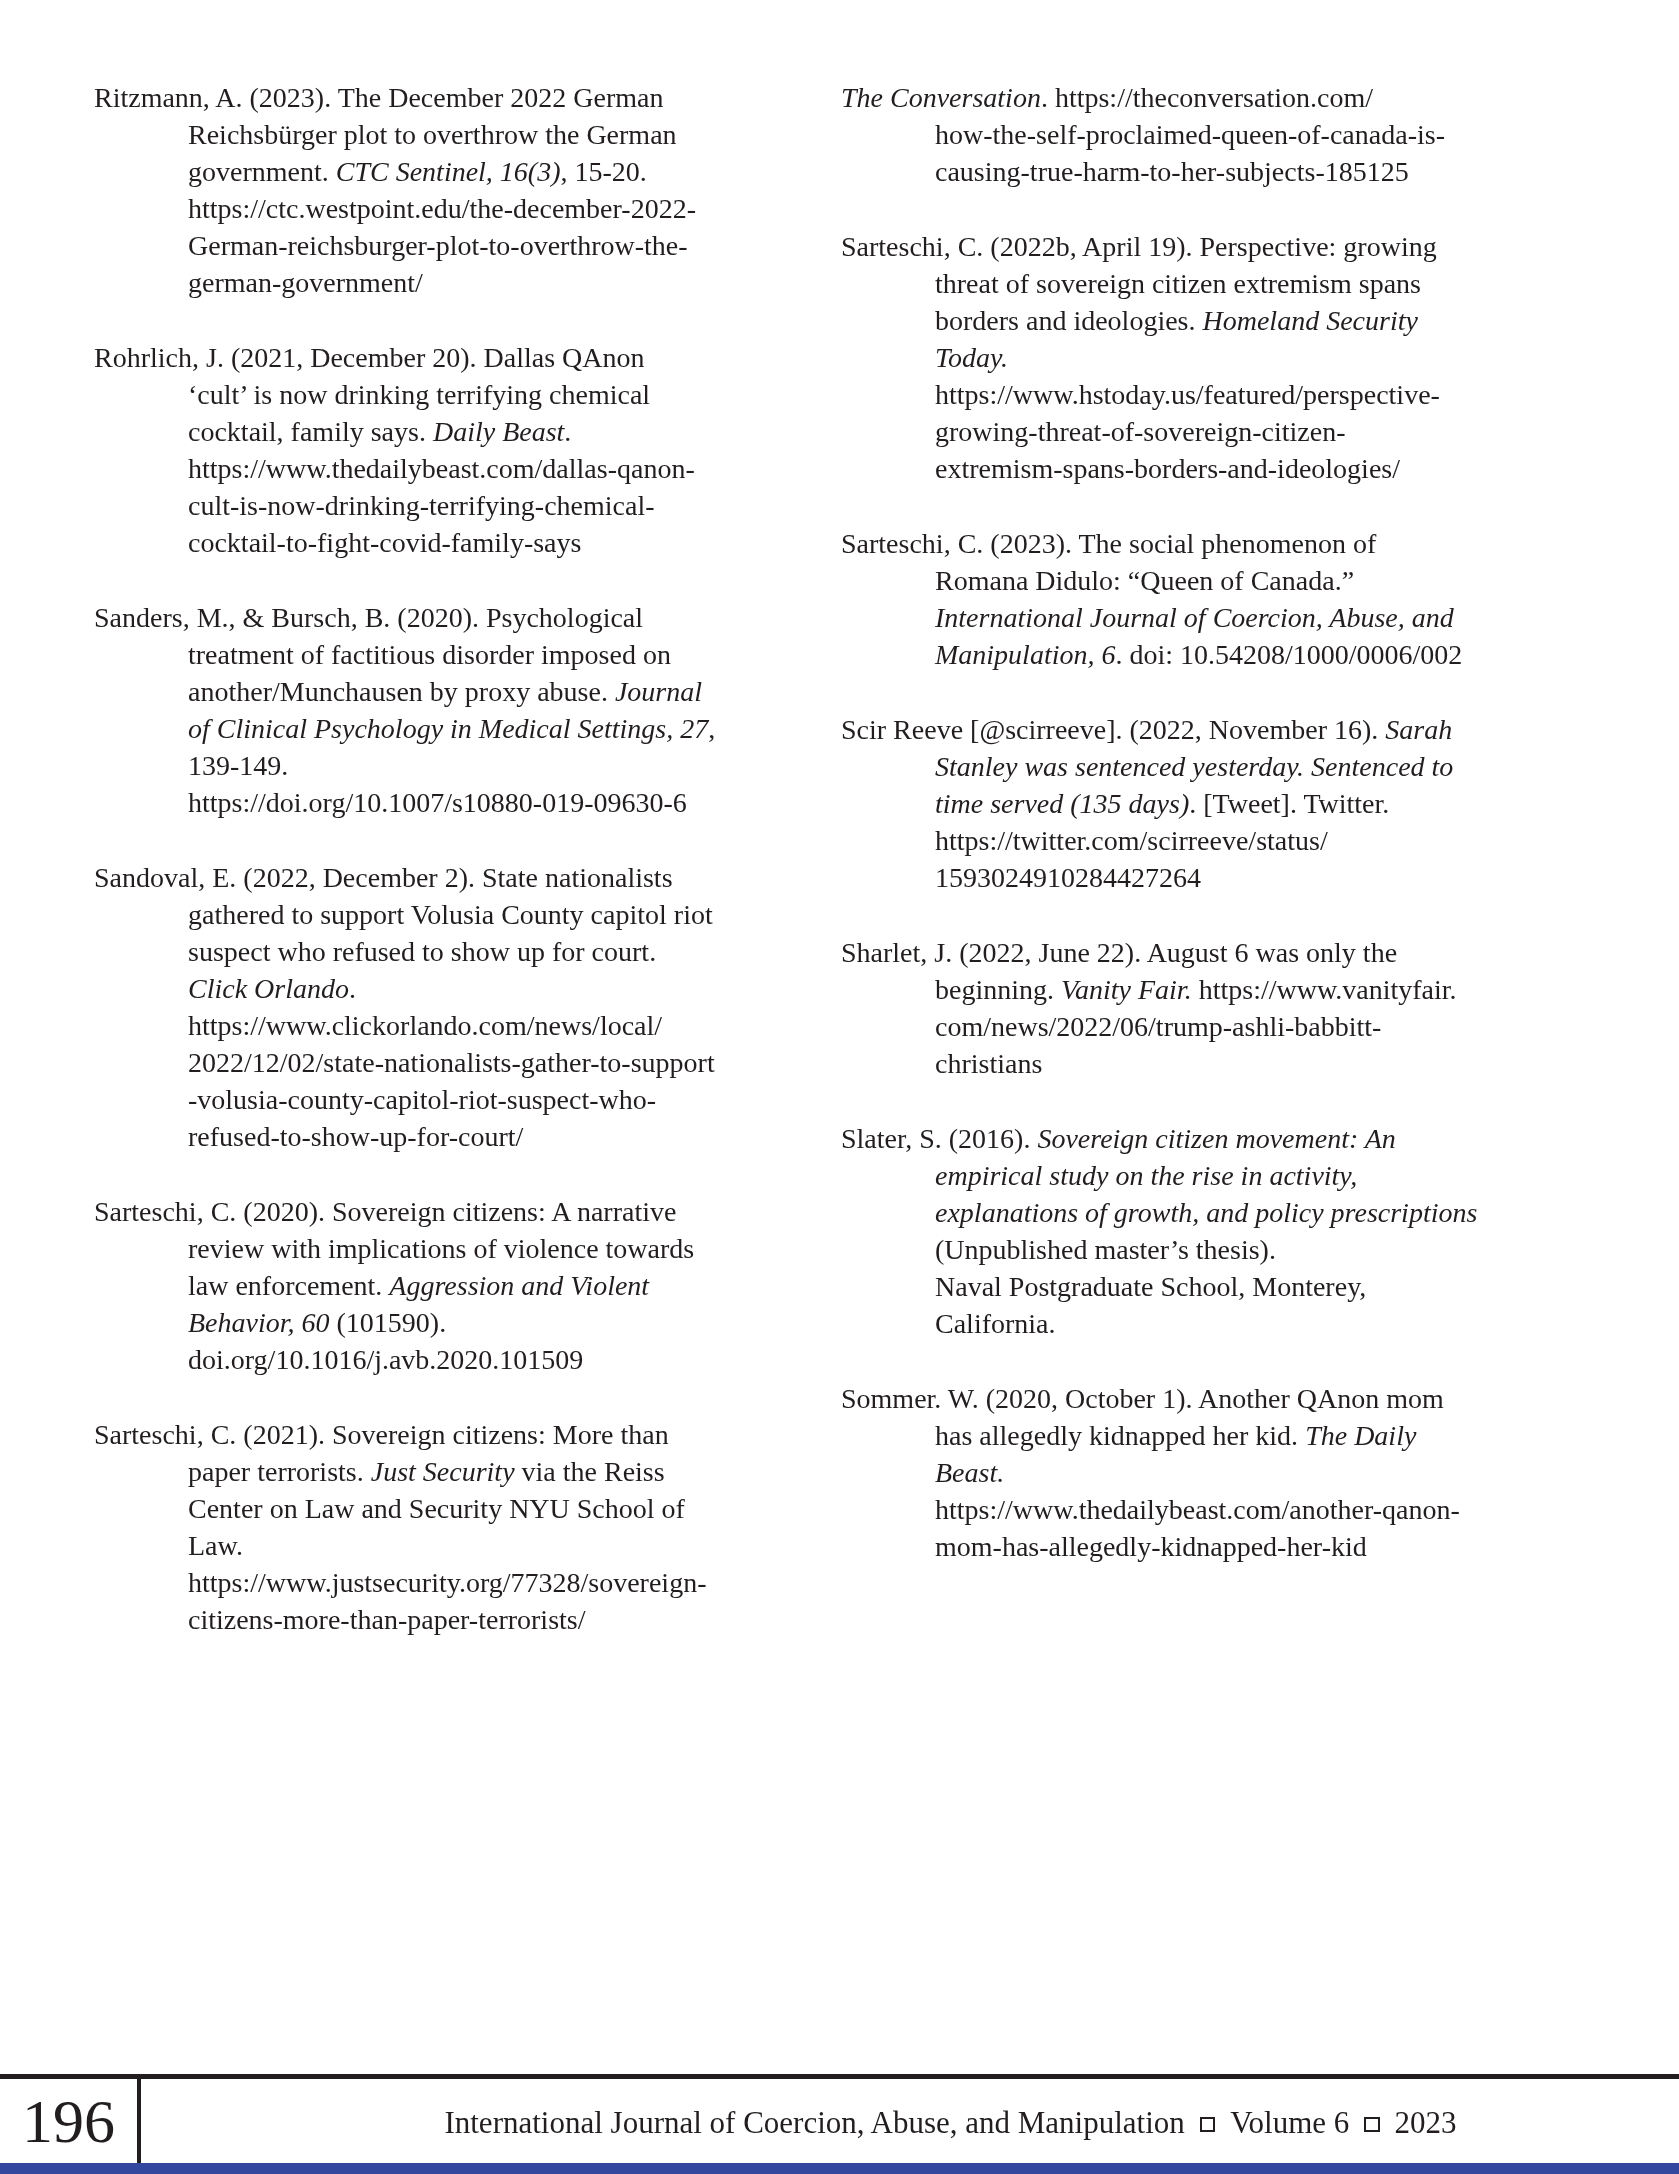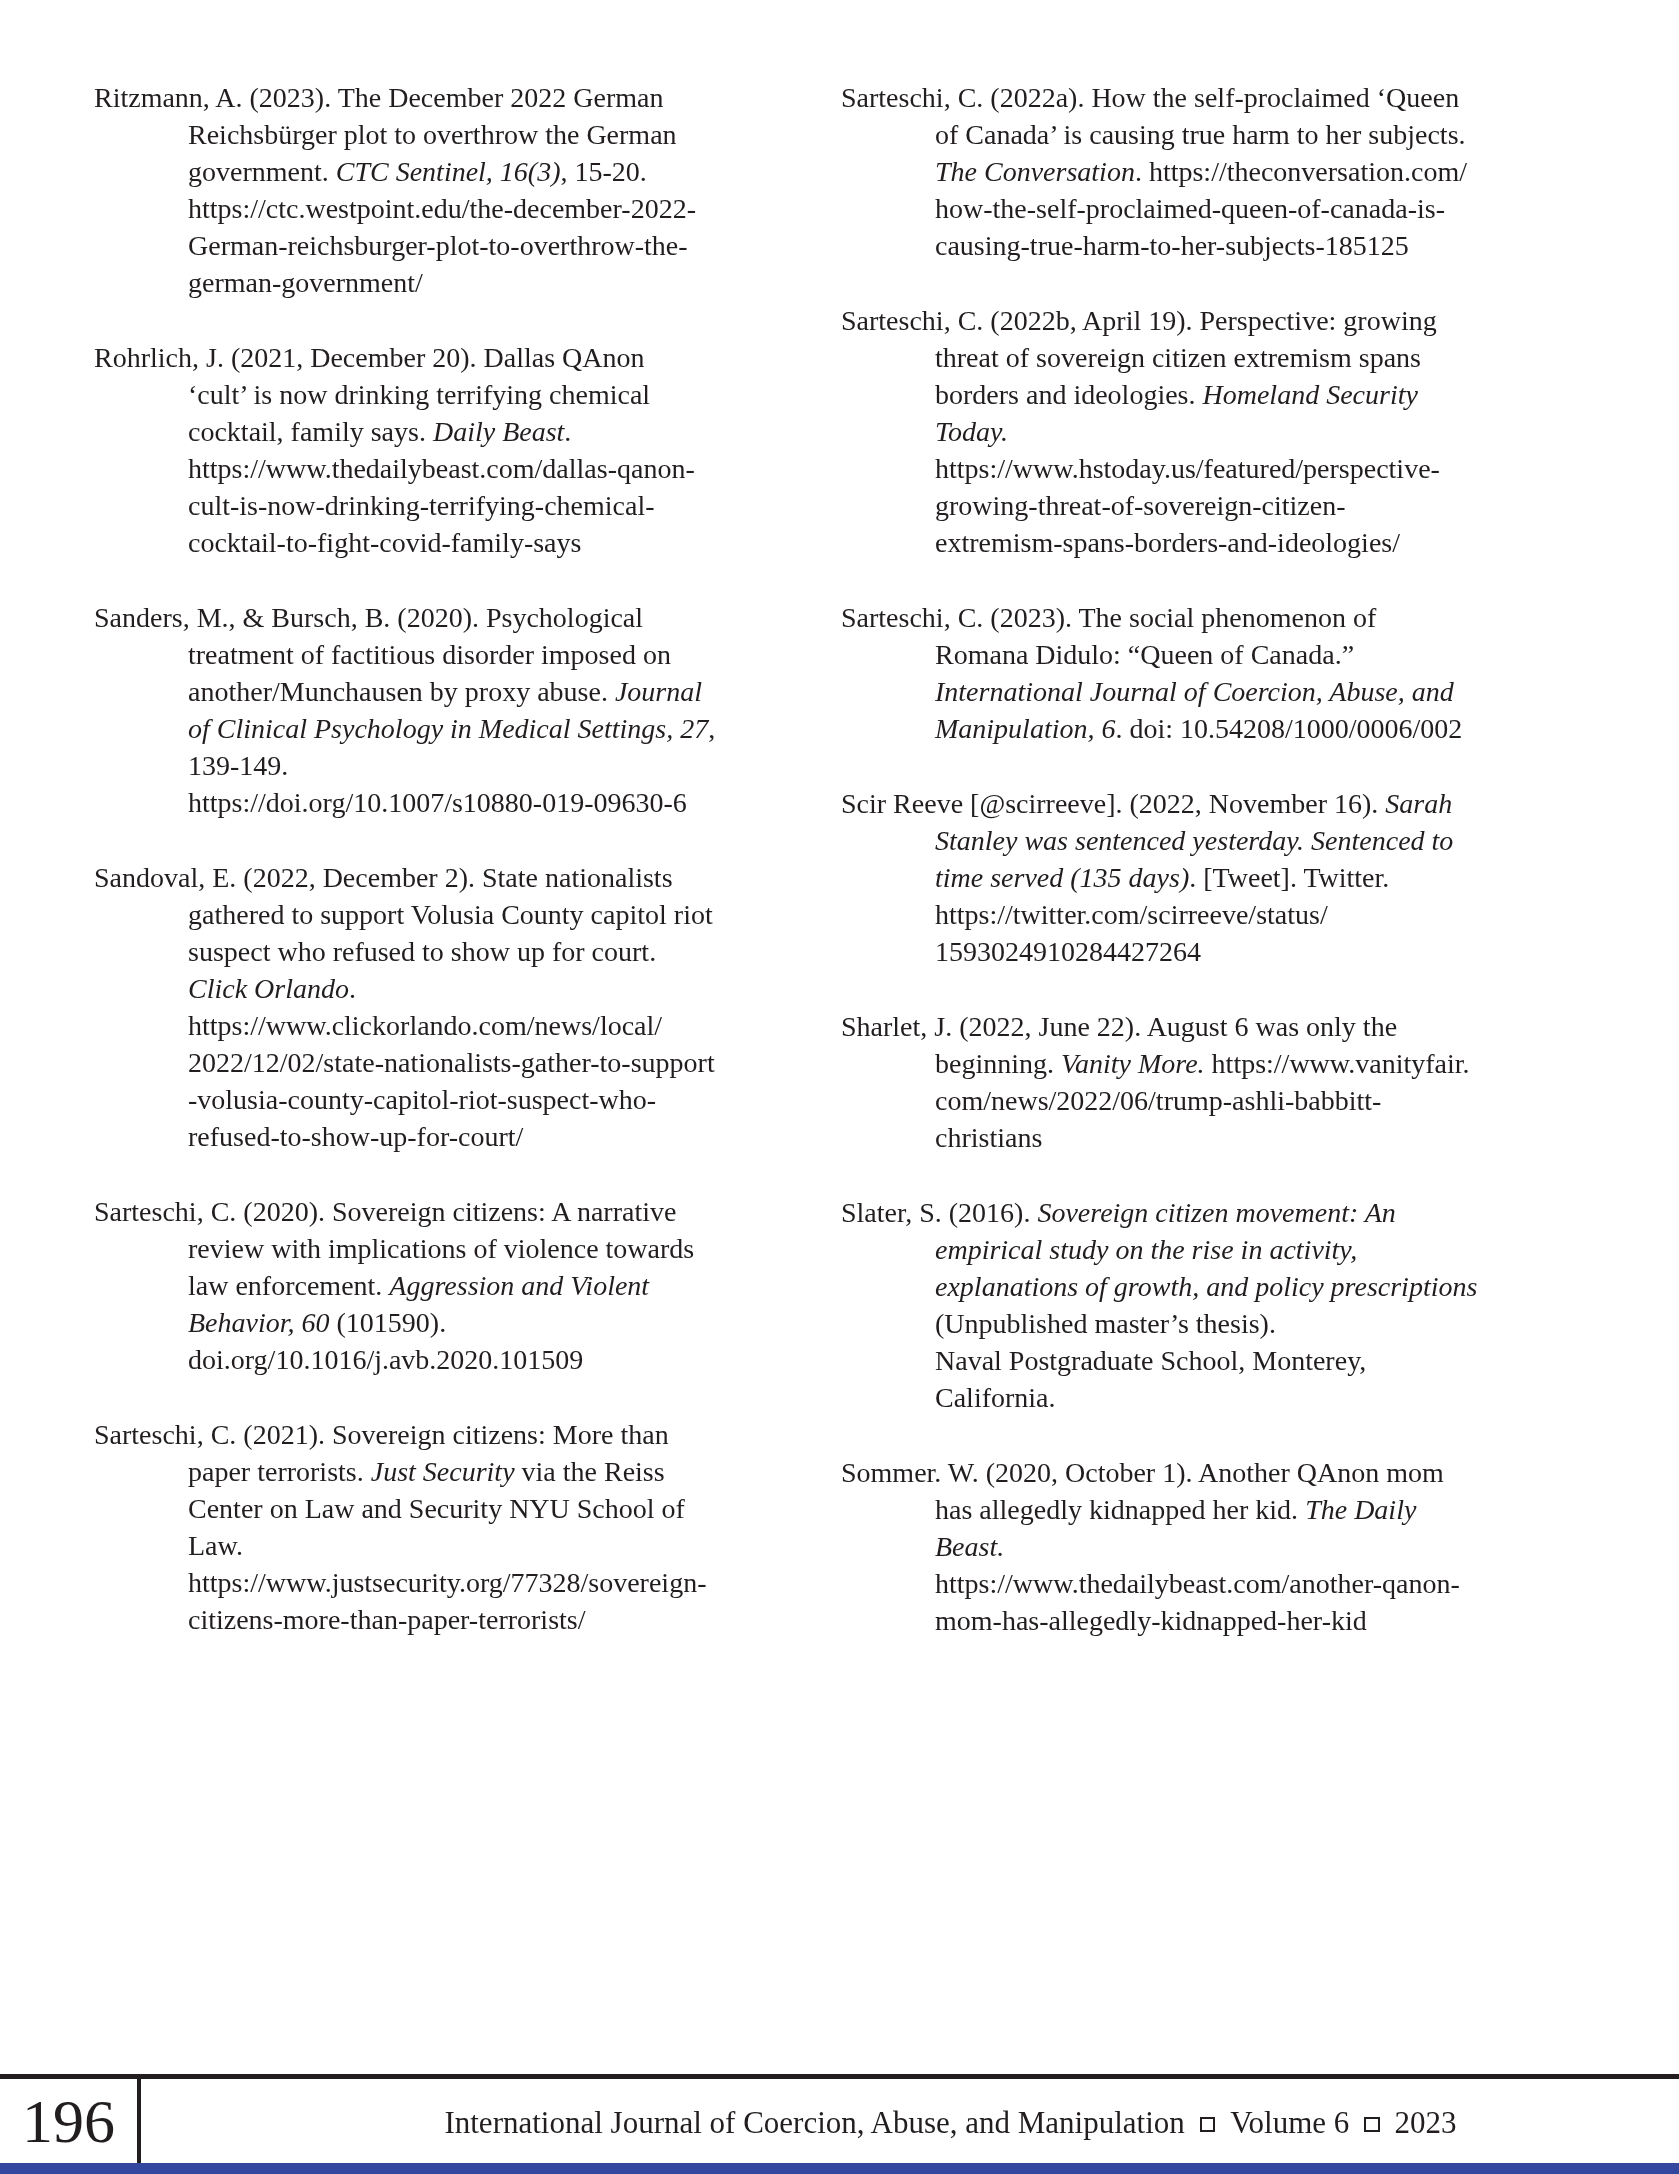--- a/index.html
+++ b/index.html
@@ -103,39 +103,37 @@
 review with implications of violence towards
 law enforcement. </span><em>Aggression and Violent
 Behavior, 60</em><span> (101590).
 doi.org/10.1016/j.avb.2020.101509</span></div><div class="ref"><span>Sarteschi, C. (2021). Sovereign citizens: More than
 paper terrorists. </span><em>Just Security</em><span> via the Reiss
 Center on Law and Security NYU School of
 Law.
 https://www.justsecurity.org/77328/sovereign-
 citizens-more-than-paper-terrorists/</span></div></div>
 
-  <div class="col col-right"><div class="ref"><span>Sarteschi, C. (2022a). How the self-proclaimed ‘Queen
-of Canada’ is causing true harm to her subjects.
-</span><em>The Conversation</em><span>. https://theconversation.com/
+  <div class="col col-right"><div class="ref"><em>The Conversation</em><span>. https://theconversation.com/
 how-the-self-proclaimed-queen-of-canada-is-
 causing-true-harm-to-her-subjects-185125</span></div><div class="ref"><span>Sarteschi, C. (2022b, April 19). Perspective: growing
 threat of sovereign citizen extremism spans
 borders and ideologies. </span><em>Homeland Security
 Today.</em><span>
 https://www.hstoday.us/featured/perspective-
 growing-threat-of-sovereign-citizen-
 extremism-spans-borders-and-ideologies/</span></div><div class="ref"><span>Sarteschi, C. (2023). The social phenomenon of
 Romana Didulo: “Queen of Canada.”
 </span><em>International Journal of Coercion, Abuse, and
 Manipulation, 6</em><span>. doi: 10.54208/1000/0006/002</span></div><div class="ref"><span>Scir Reeve [@scirreeve]. (2022, November 16). </span><em>Sarah
 Stanley was sentenced yesterday. Sentenced to
 time served (135 days)</em><span>. [Tweet]. Twitter.
 https://twitter.com/scirreeve/status/
 1593024910284427264</span></div><div class="ref"><span>Sharlet, J. (2022, June 22). August 6 was only the
-beginning. </span><em>Vanity More.</em><span> https://www.vanityfair.
+beginning. </span><em>Vanity Fair.</em><span> https://www.vanityfair.
 com/news/2022/06/trump-ashli-babbitt-
 christians</span></div><div class="ref"><span>Slater, S. (2016). </span><em>Sovereign citizen movement: An
 empirical study on the rise in activity,
 explanations of growth, and policy prescriptions</em><span>
 (Unpublished master’s thesis).
 Naval Postgraduate School, Monterey,
 California.</span></div><div class="ref"><span>Sommer. W. (2020, October 1). Another QAnon mom
 has allegedly kidnapped her kid. </span><em>The Daily
 Beast.</em><span>
 https://www.thedailybeast.com/another-qanon-

